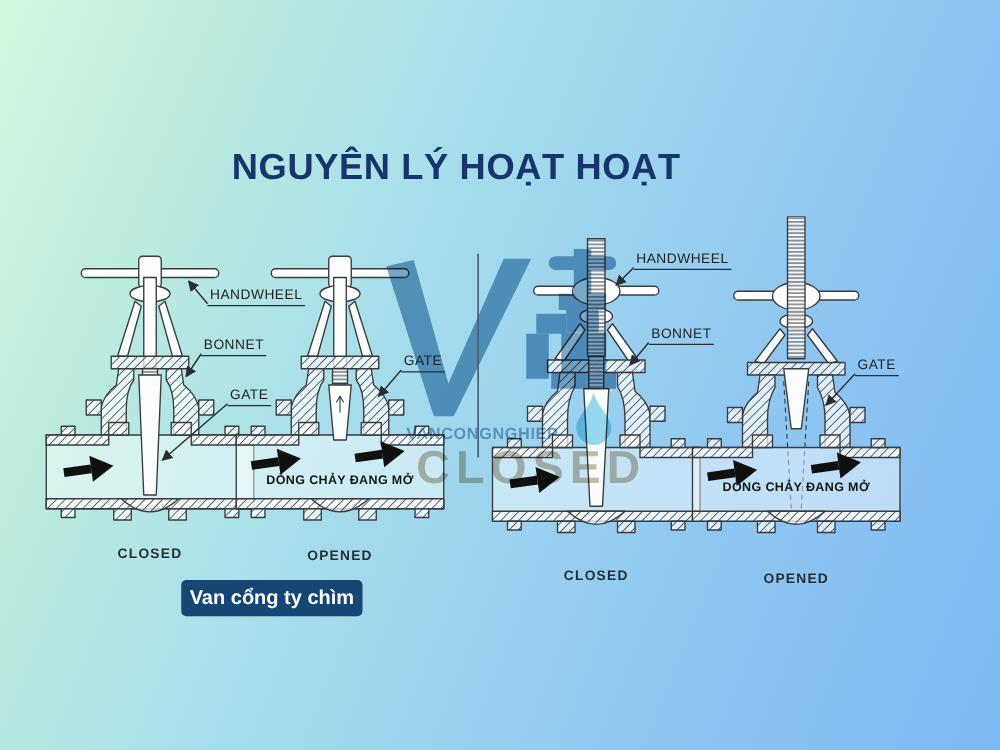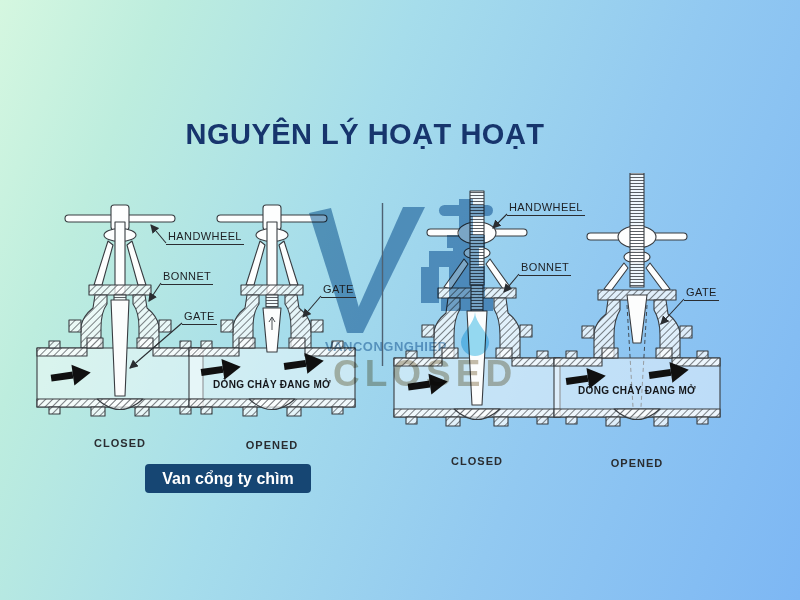--- a/index.html
+++ b/index.html
@@ -27,21 +27,21 @@
   }
   .caption{
     position:absolute;z-index:5;width:60px;text-align:center;
     font-size:11px;font-weight:700;letter-spacing:1px;color:#2a2d31;margin-top:26px;
   }
   .flow-text{
     position:absolute;z-index:5;width:150px;text-align:center;
     font-size:10px;font-weight:800;letter-spacing:.3px;color:#14161a;
   }
   .category{
-    position:absolute;z-index:5;width:166px;height:29px;border-radius:4px;
+    position:absolute;z-index:5;width:145px;height:29px;border-radius:4px;
     background:#164673;color:#fff;display:flex;align-items:center;justify-content:center;
     font-size:16px;font-weight:700;
   }
 </style>
 </head>
 <body>
 
 <div class="canvas">
 
   <svg width="0" height="0" style="position:absolute" aria-hidden="true">

